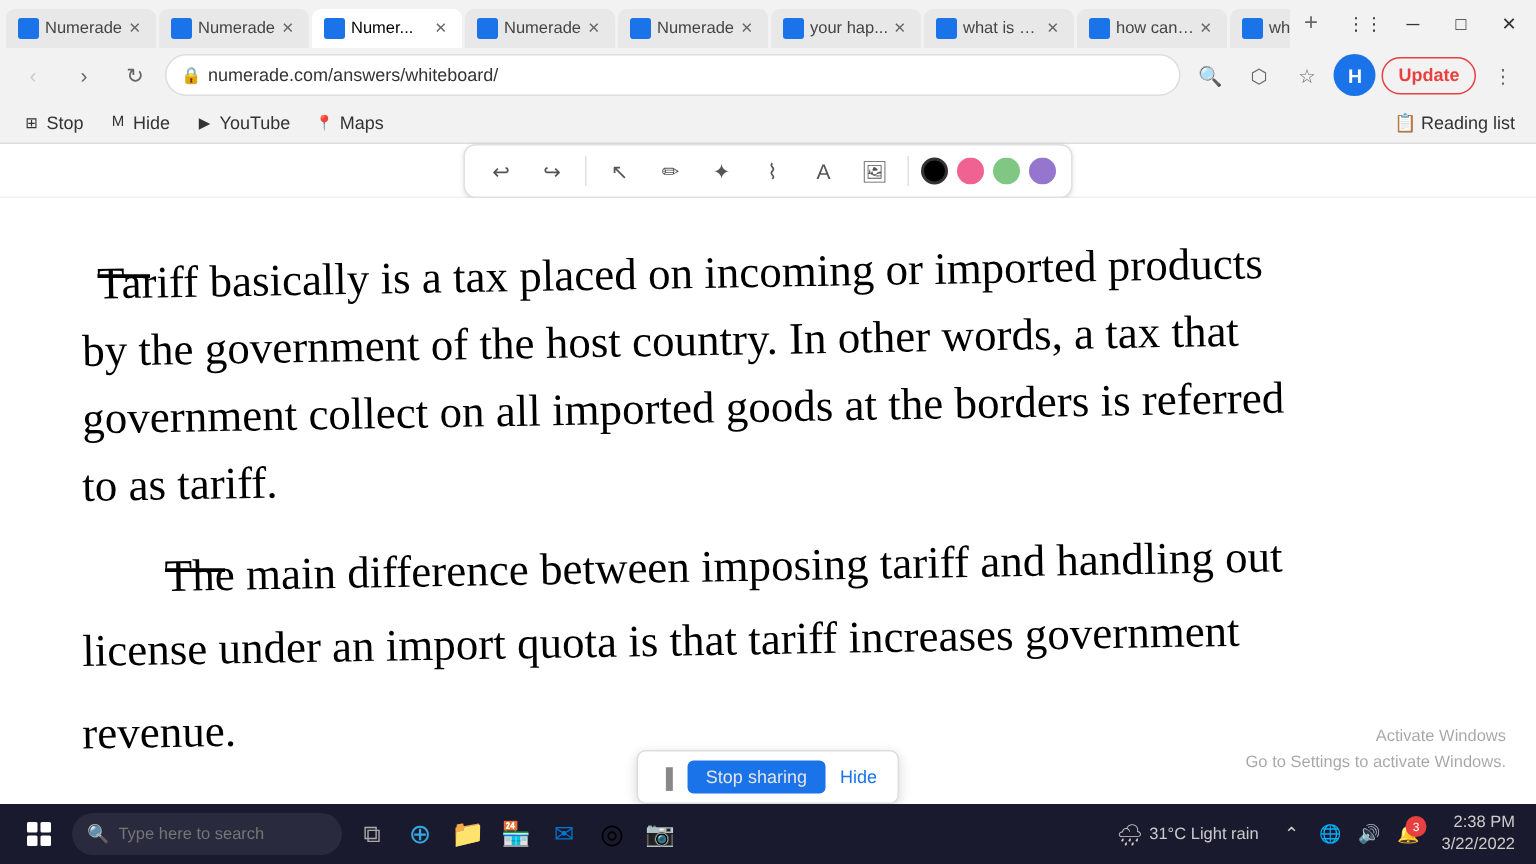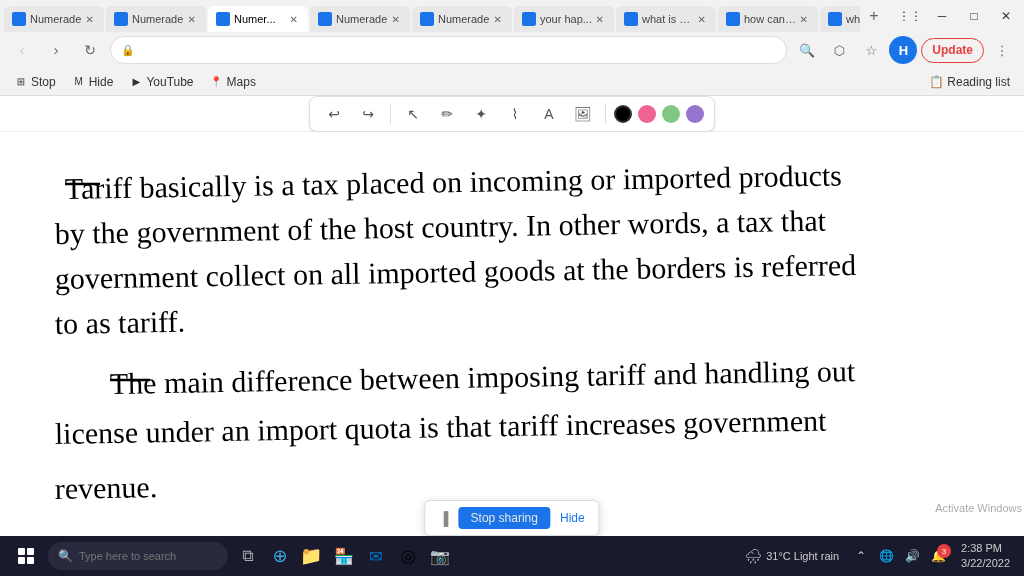--- a/index.html
+++ b/index.html
@@ -318,21 +318,21 @@
       color: #1a73e8;
       font-size: 12px;
       cursor: pointer;
       font-weight: 500;
     }
 
     
     .activate-windows {
       position: absolute;
       bottom: 20px;
-      right: 2px;
+      right: 20px;
       text-align: right;
       color: rgba(0,0,0,0.35);
       font-size: 11px;
       line-height: 1.5;
       pointer-events: none;
     }
 
     
     .taskbar {
       height: 40px;
@@ -408,20 +408,21 @@
       width: 24px;
       height: 24px;
       display: flex;
       align-items: center;
       justify-content: center;
       color: #ccc;
       font-size: 12px;
       cursor: pointer;
     }
     .clock {
+      text-align: right;
       color: #ccc;
       font-size: 11px;
       line-height: 1.4;
       cursor: pointer;
       padding: 0 6px;
     }
     .notification-badge {
       position: relative;
     }
     .badge {
@@ -509,20 +510,21 @@
     <div class="win-btn close">✕</div>
   </div>
 </div>
 
 <div class="address-bar">
   <div class="nav-btn disabled">‹</div>
   <div class="nav-btn">›</div>
   <div class="nav-btn">↻</div>
   <div class="url-bar">
     <span class="url-lock">🔒</span>
+    <span>numerade.com/answers/whiteboard/</span>
   </div>
   <div class="address-actions">
     <div class="addr-btn">🔍</div>
     <div class="addr-btn">⬡</div>
     <div class="addr-btn">☆</div>
     <div class="profile-btn">H</div>
     <button class="update-btn">Update</button>
     <div class="addr-btn">⋮</div>
   </div>
 </div>
@@ -588,20 +590,21 @@
       <text x="55" y="305" font-family="'Segoe Script', 'Comic Sans MS', cursive" font-size="30" fill="#000" transform="rotate(-1, 55, 305)">license under an import quota is that tariff increases government</text>
 
       <text x="55" y="360" font-family="'Segoe Script', 'Comic Sans MS', cursive" font-size="30" fill="#000" transform="rotate(-1, 55, 360)">revenue.</text>
 
       <line x1="65" y1="45" x2="100" y2="45" stroke="#000" stroke-width="2.5"></line>
       <line x1="110" y1="241" x2="150" y2="241" stroke="#000" stroke-width="2.5"></line>
     </svg>
 
     <div class="activate-windows">
       <div>Activate Windows</div>
+      <div>Go to Settings to activate Windows.</div>
     </div>
 
     <div class="screen-share-bar">
       <span class="share-icon">▐</span>
       <button class="stop-btn">Stop sharing</button>
       <button class="hide-btn">Hide</button>
     </div>
   </div>
 </div>
 

